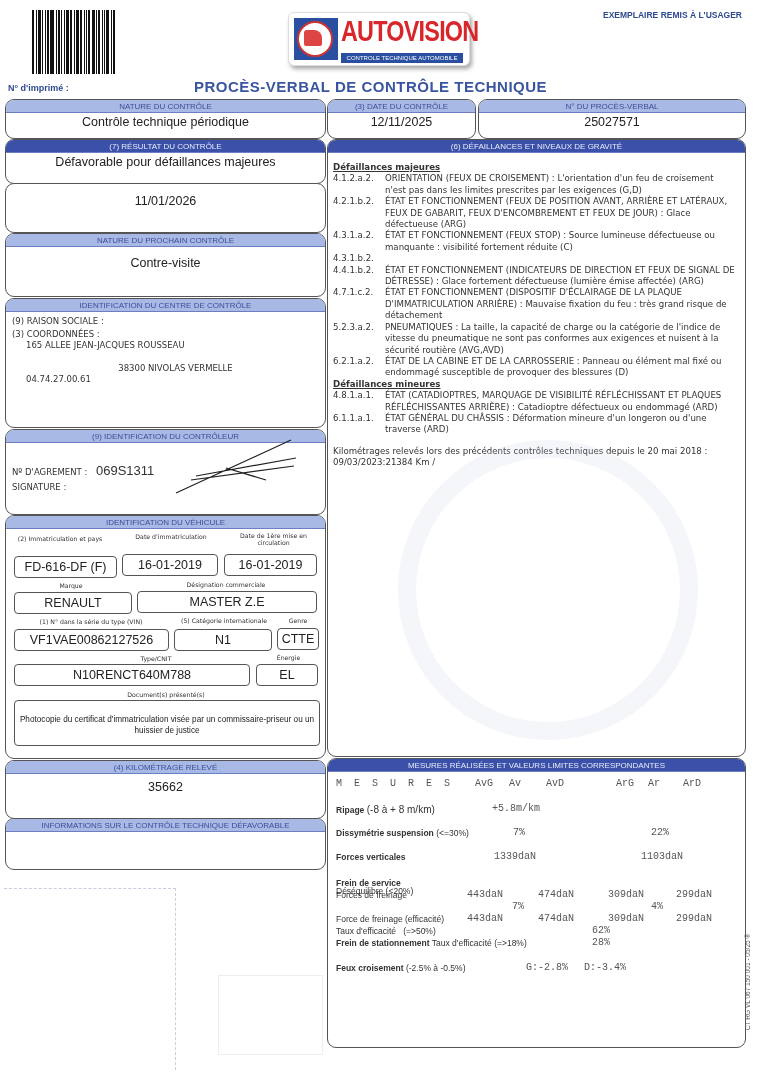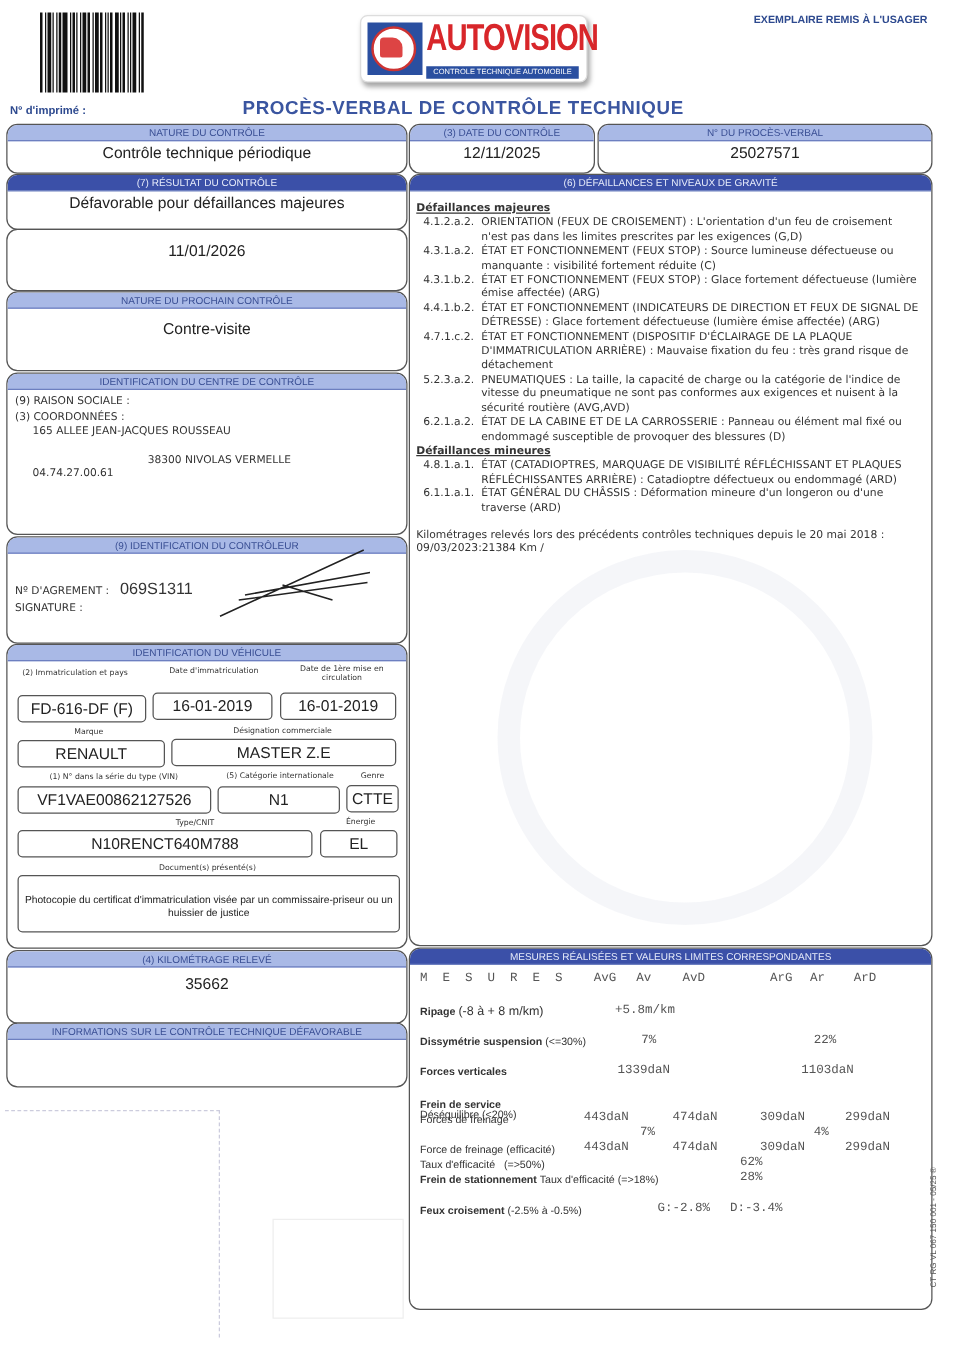--- a/index.html
+++ b/index.html
@@ -23,21 +23,21 @@
   
   .box { position: absolute; border: 1.2px solid #555; border-radius: 9px; background: #fff; overflow: hidden; }
   .box-h { height: 13px; background: #a9b9e6; color: #3a4f94; font-size: 8px; text-align: center; line-height: 13px; text-transform: uppercase; border-bottom: 1px solid #6d7fc0; }
   .box-h.dark { background: #3b50a8; color: #e6ebfa; }
   .box-v { text-align: center; font-size: 12.5px; color: #222; }
 
   
   .defects { font-family: "DejaVu Sans", sans-serif; font-size: 8.6px; color: #333; line-height: 11.4px; padding: 9px 0 0 5px; }
   .def-section { font-weight: bold; text-decoration: underline; }
   .def-row { display: flex; }
-  .def-code { width: 52px; flex: none; text-align: center; }
+  .def-code { width: 52px; flex: none; }
   .def-text { flex: 1; padding-right: 8px; }
   .km-history { margin-top: 10px; padding-right: 10px; }
 
   
   .small-mono { font-family: "DejaVu Sans", sans-serif; font-size: 8.5px; color: #333; }
 
   
   .vlabel { position: absolute; font-family: "DejaVu Sans", sans-serif; font-size: 6.2px; color: #333; text-align: center; }
   .vfield { position: absolute; border: 1.2px solid #555; border-radius: 4px; font-size: 12.5px; text-align: center; line-height: 20px; height: 22px; color: #222; }
 
@@ -191,26 +191,29 @@
   <div class="box-h dark">(6) DÉFAILLANCES ET NIVEAUX DE GRAVITÉ</div>
   <div class="watermark" style="left:70px;top:300px;"></div>
   <div class="defects">
     <div class="def-section">Défaillances majeures</div>
     <div id="major-list">
         <div class="def-row">
           <span class="def-code">4.1.2.a.2.</span>
           <span class="def-text">ORIENTATION (FEUX DE CROISEMENT) : L'orientation d'un feu de croisement n'est pas dans les limites prescrites par les exigences (G,D)</span>
         </div>
         <div class="def-row">
+          <span class="def-code">4.2.1.b.2.</span>
+          <span class="def-text">ÉTAT ET FONCTIONNEMENT (FEUX DE POSITION AVANT, ARRIÈRE ET LATÉRAUX, FEUX DE GABARIT, FEUX D'ENCOMBREMENT ET FEUX DE JOUR) : Glace défectueuse (ARG)</span>
+        </div>
+        <div class="def-row">
           <span class="def-code">4.3.1.a.2.</span>
           <span class="def-text">ÉTAT ET FONCTIONNEMENT (FEUX STOP) : Source lumineuse défectueuse ou manquante : visibilité fortement réduite (C)</span>
         </div>
         <div class="def-row">
           <span class="def-code">4.3.1.b.2.</span>
-          <span class="def-text">ÉTAT ET FONCTIONNEMENT (FEUX STOP) : Glace fortement défectueuse (lumière émise affectée) (ARG)</span>
         </div>
         <div class="def-row">
           <span class="def-code">4.4.1.b.2.</span>
           <span class="def-text">ÉTAT ET FONCTIONNEMENT (INDICATEURS DE DIRECTION ET FEUX DE SIGNAL DE DÉTRESSE) : Glace fortement défectueuse (lumière émise affectée) (ARG)</span>
         </div>
         <div class="def-row">
           <span class="def-code">4.7.1.c.2.</span>
           <span class="def-text">ÉTAT ET FONCTIONNEMENT (DISPOSITIF D'ÉCLAIRAGE DE LA PLAQUE D'IMMATRICULATION ARRIÈRE) : Mauvaise fixation du feu : très grand risque de détachement</span>
         </div>
         <div class="def-row">

